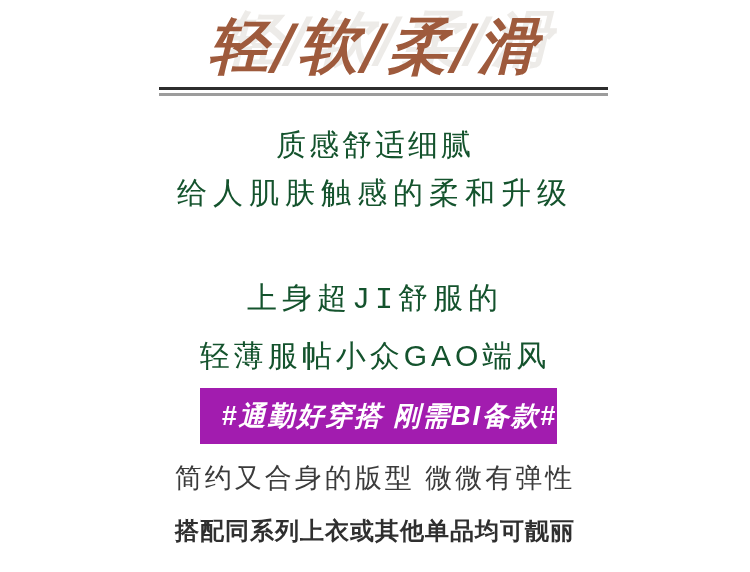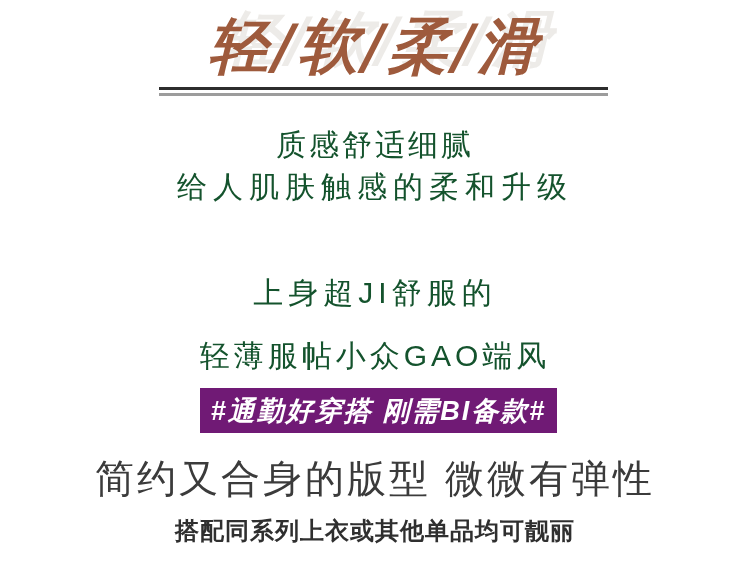--- a/index.html
+++ b/index.html
@@ -59,56 +59,56 @@
       width: 100%;
       text-align: center;
       font-size: 30px;
       line-height: 36px;
       font-weight: 400;
       color: #14532d;
       letter-spacing: 4px;
       white-space: nowrap;
     }
     .t1 { top: 127px; letter-spacing: 3px; }
-    .t2 { top: 169px; letter-spacing: 6px; }
+    .t2 { top: 175px; letter-spacing: 6px; }
     .t3 { top: 227px; letter-spacing: 4px; }
-    .t4 { top: 275px; letter-spacing: 5px; }
+    .t4 { top: 282px; letter-spacing: 5px; font-family: Liberation Mono, monospace; }
     .t5 { top: 338px; letter-spacing: 4px; }
     
     .badge {
       position: absolute;
       top: 388px;
       left: 200px;
       width: 357px;
-      height: 45px;
-      background: #701a75;
+      height: 56px;
+      background: #a21caf;
       display: flex;
       align-items: center;
-      justify-content: center;
+      justify-content: flex-end;
     }
     .badge-text {
       font-size: 27px;
       font-weight: 700;
       font-style: italic;
       color: #ffffff;
       letter-spacing: 2px;
       white-space: nowrap;
     }
     
     .footer-line {
       position: absolute;
       left: 0;
       width: 100%;
       text-align: center;
       color: #3b3b3b;
       white-space: nowrap;
     }
     .f1 {
       top: 460px;
-      font-size: 39px;
+      font-size: 27px;
       line-height: 37px;
       font-weight: 400;
       letter-spacing: 3px;
     }
     .f2 {
       top: 512px;
       font-size: 24px;
       line-height: 37px;
       font-weight: 700;
       letter-spacing: 1px;

